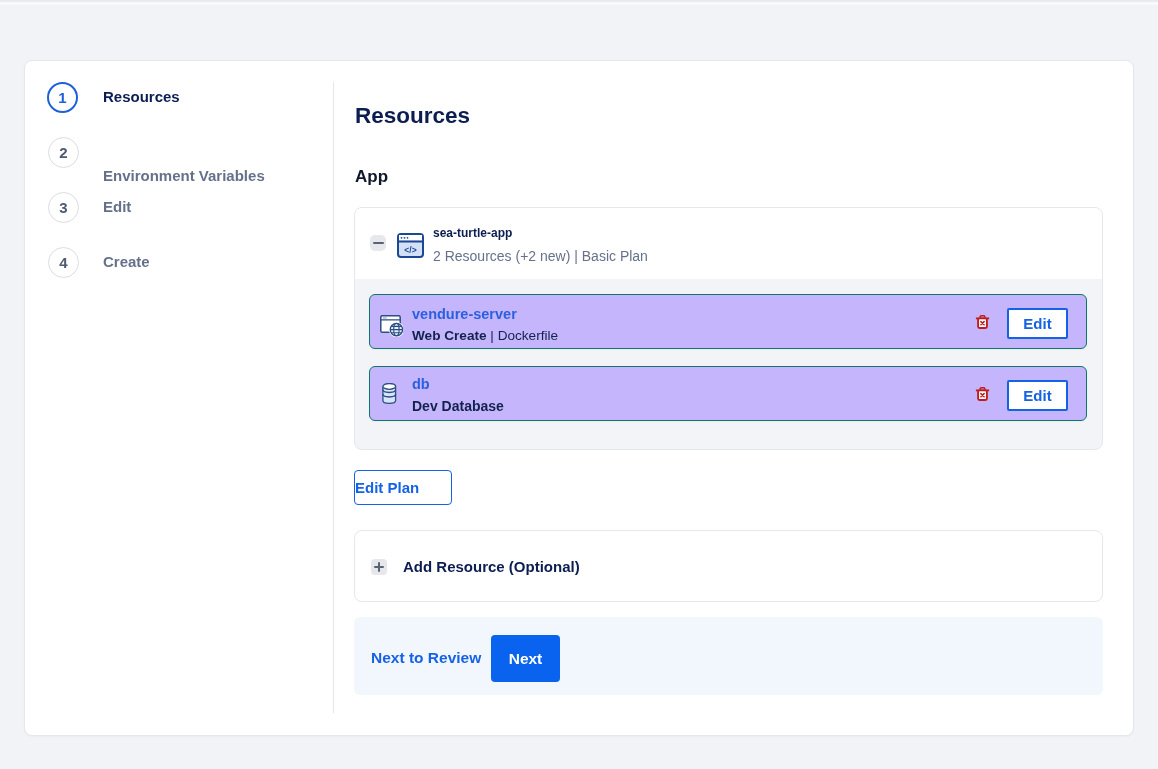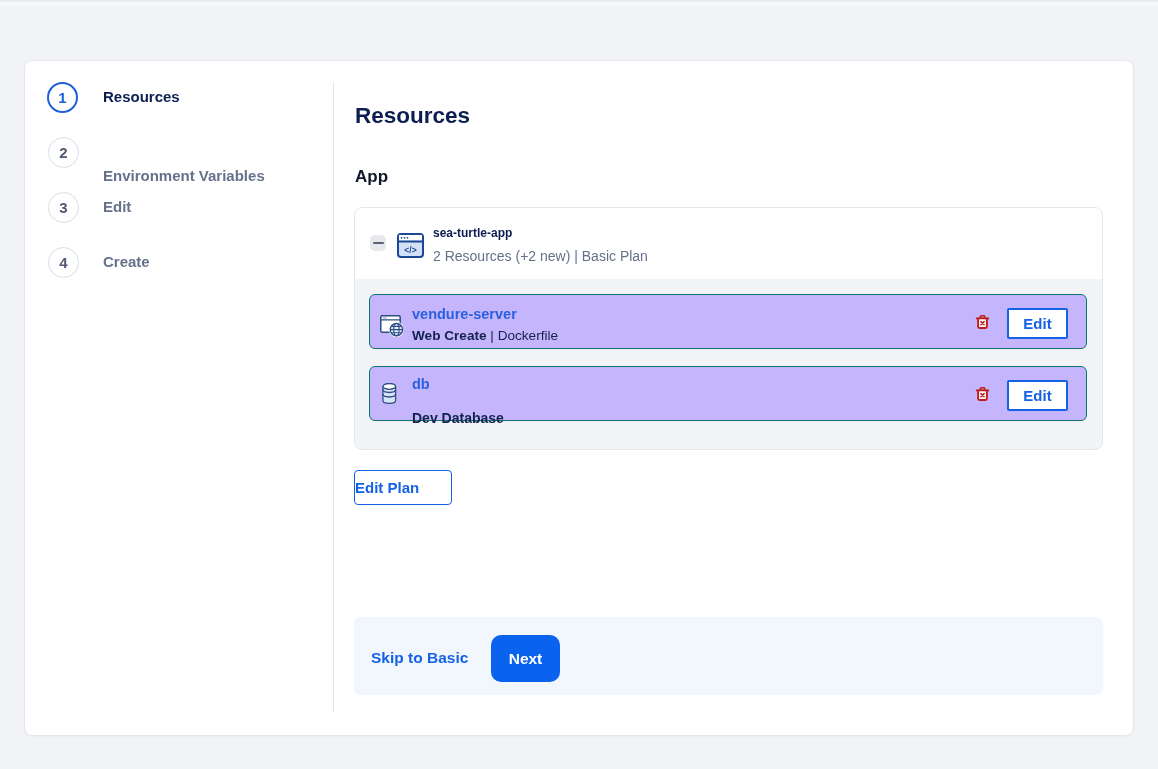--- a/index.html
+++ b/index.html
@@ -33,36 +33,36 @@
 .app-sub { position:absolute; left:78px; top:40px; font-size:14px; color:#65718b; }
 
 .res-row { position:absolute; left:14px; width:718px; height:55px; background:#c4b5fd; border:1px solid #0f766e; border-radius:6px; box-shadow:0 1px 2px rgba(14,25,40,0.04); }
 .res-row.r1 { top:86px; }
 .res-row.r2 { top:158px; }
 .row-icon { position:absolute; left:22px; top:14px; }
 .row-title { position:absolute; left:42px; top:11px; font-size:14.5px; font-weight:bold; color:#2b5fdd; }
 .row-sub { position:absolute; left:42px; top:33px; font-size:13.6px; color:#12224d; }
 .row-sub b { font-weight:bold; }
 .r2 .row-title { top:8.5px; }
-.r2 .row-sub { top:31px; font-size:14px;margin-top:12px; }
+.r2 .row-sub { top:31px; font-size:14px; }
 .r2 .trash { top:20px; }
 .trash { position:absolute; left:605px; top:20px; }
 .edit-btn { position:absolute; left:637px; top:13px; width:61px; height:31px; border:2px solid #1662e6; border-radius:2px; background:#fff; color:#1662e6; font-size:15px; font-weight:bold; text-align:center; line-height:27px; }
 
 .edit-plan { position:absolute; left:354px; top:470px; width:98px; height:35px; border:1px solid #1662e6; border-radius:4px; background:#fff; color:#1662e6; font-size:15px; font-weight:bold; text-align:left; line-height:33px; }
 
 .add-panel { position:absolute; left:354px; top:530px; width:749px; height:72px; background:#fff; border:1px solid #e4e7ec; border-radius:8px; }
 .plus-btn { position:absolute; left:16px; top:28px; width:16px; height:16px; background:#e5e7ea; border-radius:4px; }
 .plus-btn::after { content:""; position:absolute; left:3px; top:7px; width:10px; height:2px; background:#5a6372; border-radius:1px; }
 .plus-btn::before { content:""; position:absolute; left:7px; top:3px; width:2px; height:10px; background:#5a6372; border-radius:1px; }
 .add-label { position:absolute; left:48px; top:27px; font-size:15px; font-weight:bold; color:#0b1d51; }
 
 .footer { position:absolute; left:354px; top:617px; width:749px; height:78px; background:#f2f7fd; border-radius:6px; }
 .skip-link { position:absolute; left:17px; top:32px; font-size:15.5px; font-weight:bold; color:#1662e6; }
-.next-btn { position:absolute; left:137px; top:18px; width:69px; height:47px; background:#0a63ef; border-radius:10px; color:#ffffff; font-size:15.5px; font-weight:bold; text-align:center; line-height:47px; }
+.next-btn { position:absolute; left:137px; top:18px; width:69px; height:47px; background:#0a63ef; border-radius:4px; color:#ffffff; font-size:15.5px; font-weight:bold; text-align:center; line-height:47px; }
 </style>
 </head>
 <body>
 <div id="root">
   <div class="topstrip"></div>
   <div class="topstrip2"></div>
   <div class="card">
     <div class="divider" style="left:308px; top:21px; height:631px;"></div>
 
     <div class="step-circle active" style="top:21px;">1</div>
@@ -131,19 +131,23 @@
           <line x1="0.9" y1="3.4" x2="14.1" y2="3.4" stroke="#bf1d1d" stroke-width="1.8"></line>
           <rect x="3.1" y="3.4" width="8.8" height="9.6" rx="1.4" fill="#ffffff" stroke="#bf1d1d" stroke-width="1.9"></rect>
           <path d="M5.9 6.6 l3.2 3.2 M9.1 6.6 l-3.2 3.2" stroke="#bf1d1d" stroke-width="1.5" stroke-linecap="round"></path>
         </svg>
         <div class="edit-btn">Edit</div>
       </div>
     </div>
 
     <div class="edit-plan" style="left:329px; top:409px;">Edit Plan</div>
 
+    <div class="add-panel" style="left:329px; top:469px;">
+      <div class="plus-btn"></div>
+      <div class="add-label">Add Resource (Optional)</div>
+    </div>
 
     <div class="footer" style="left:329px; top:556px;">
-      <div class="skip-link">Skip to Basic</div>
+      <div class="skip-link">Next to Review</div>
       <div class="next-btn">Next</div>
     </div>
   </div>
 </div>
 
 </body></html>

